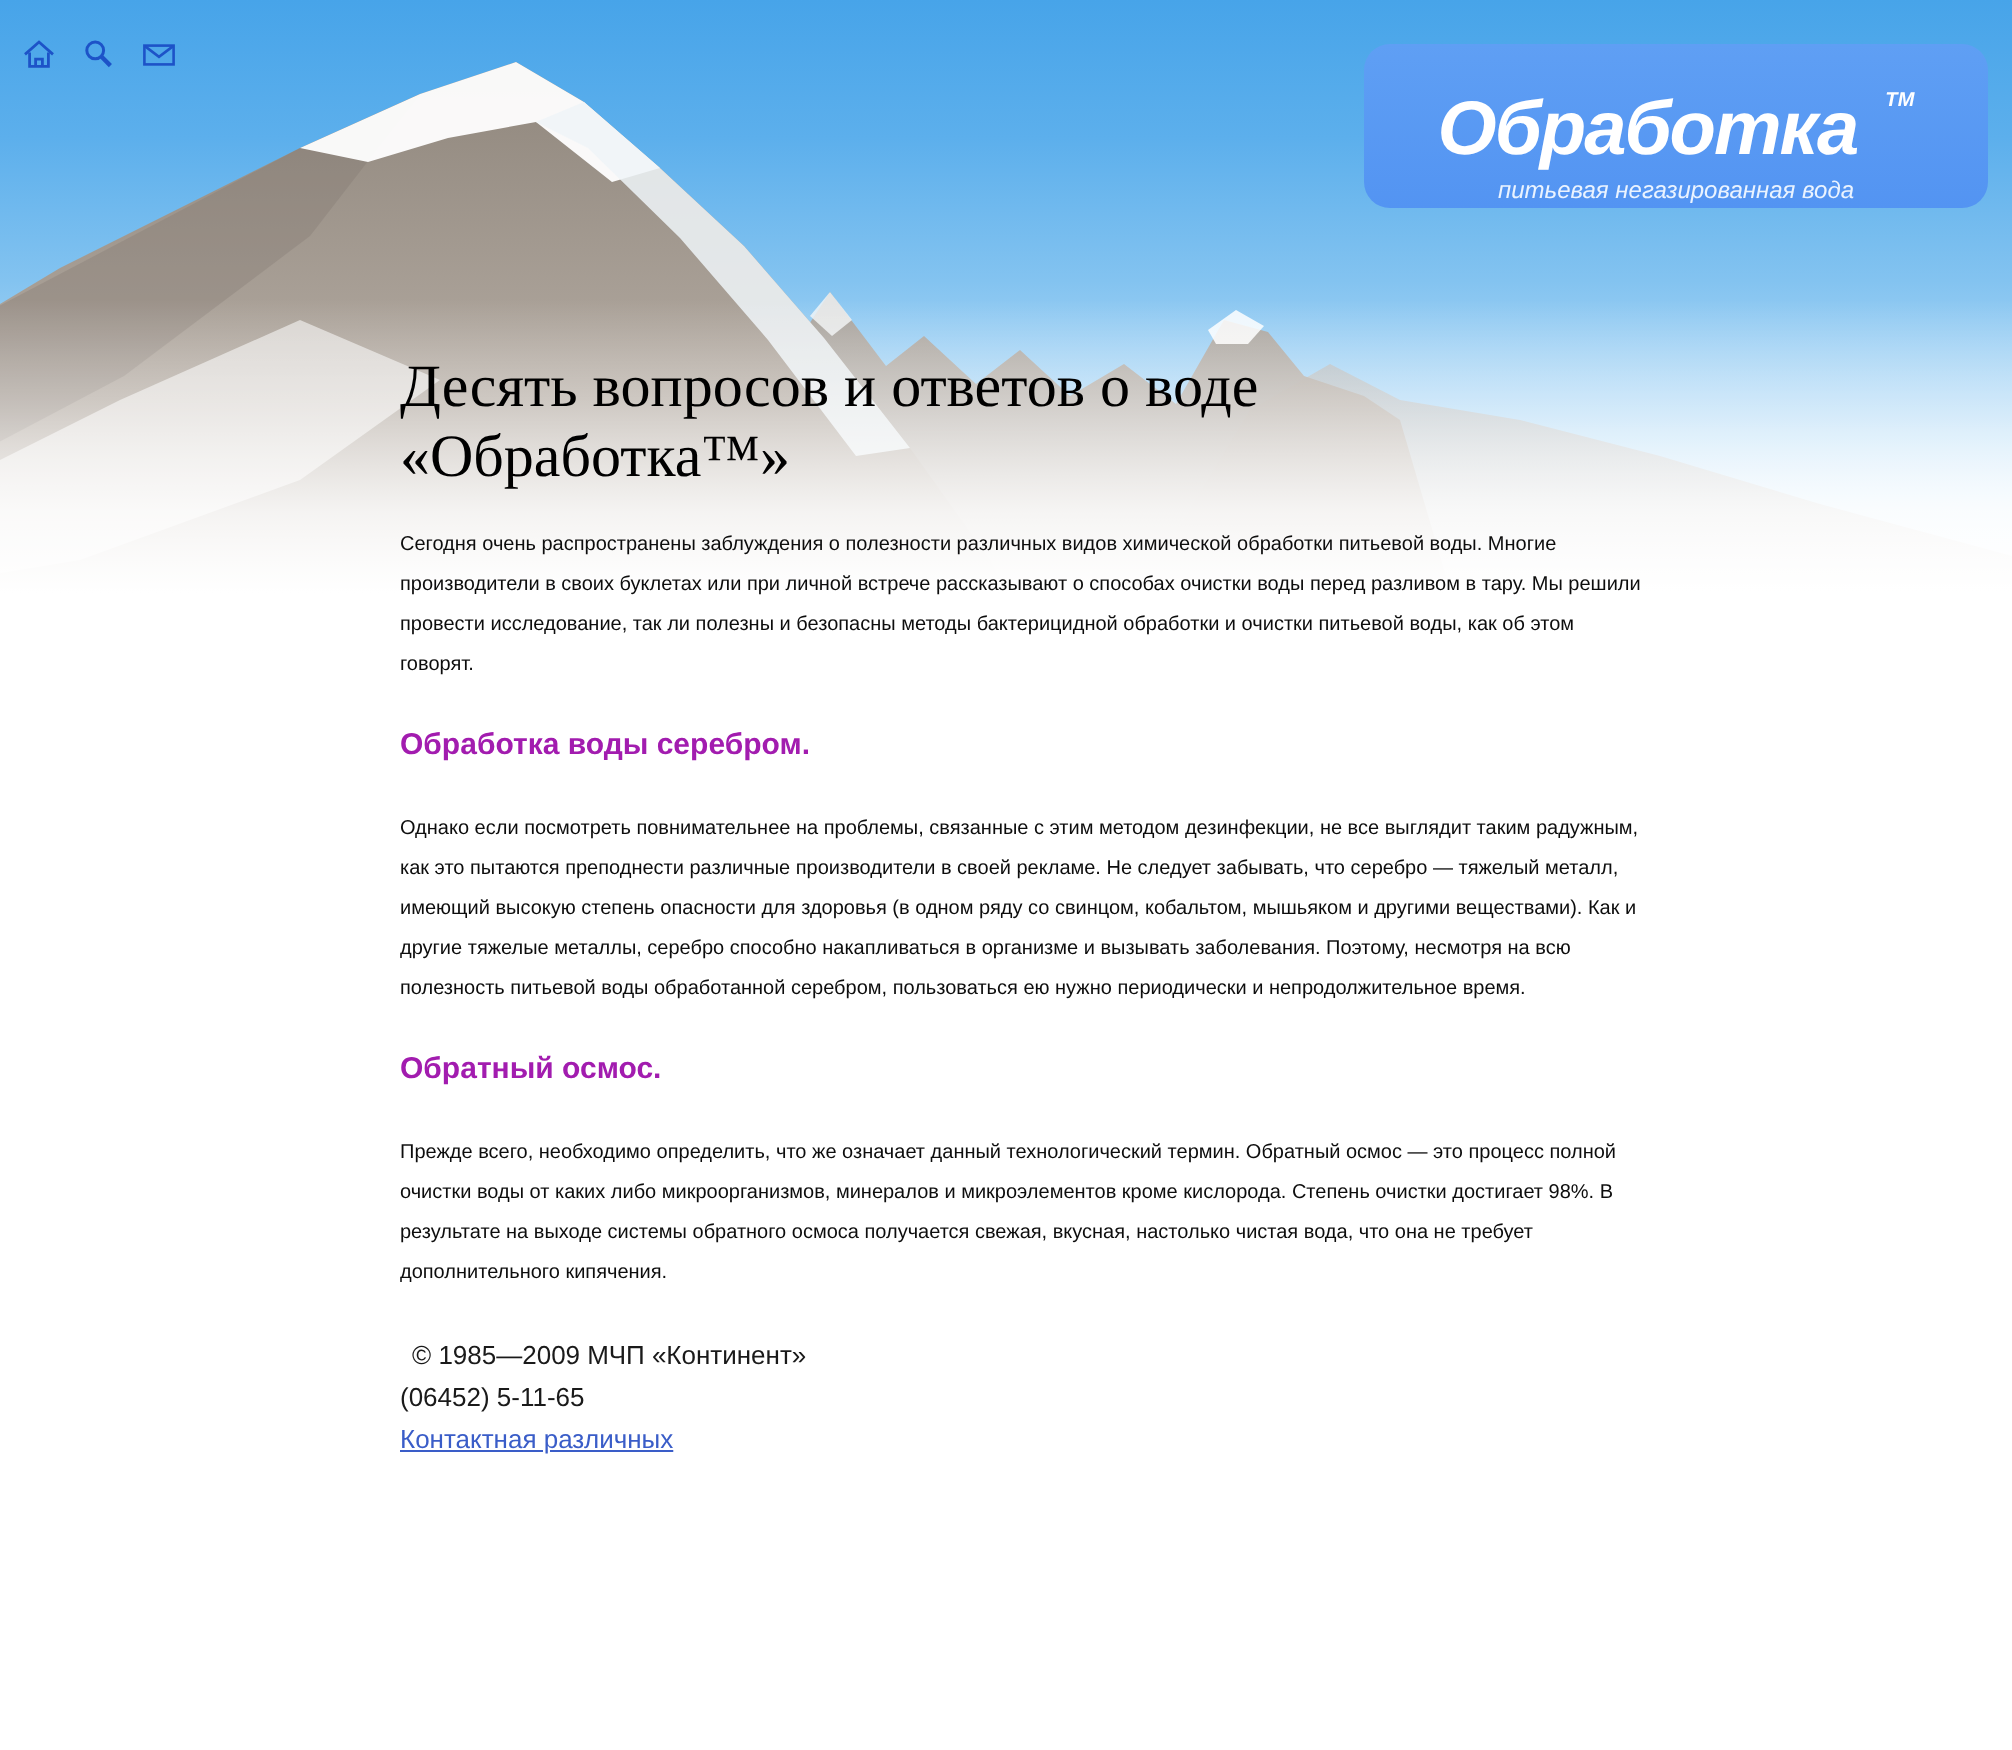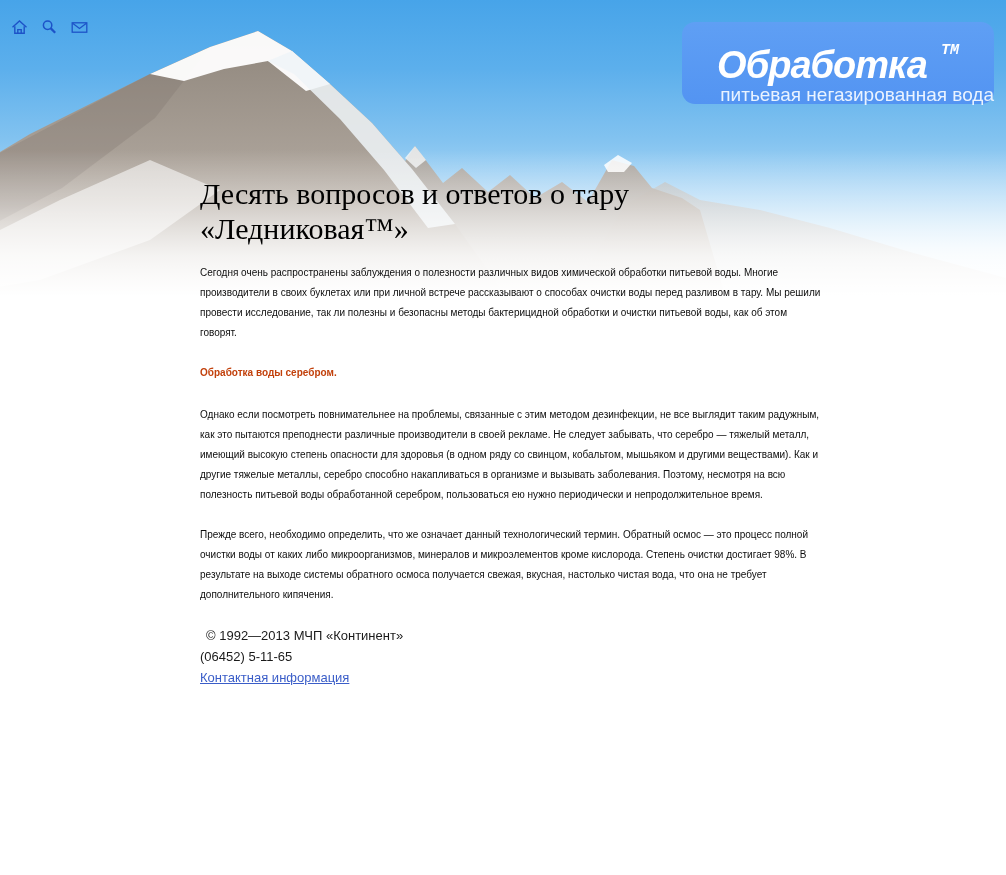--- a/index.html
+++ b/index.html
@@ -62,33 +62,32 @@
   .logo-title-row {
     font-style: italic;
     font-weight: bold;
     font-size: 38px;
     line-height: 40px;
     letter-spacing: -1px;
     white-space: nowrap;
   }
   .logo-tm {
     display: inline-block;
-    font-size: 15px;
+    font-size: 10px;
     font-weight: bold;
     vertical-align: 24px;
     letter-spacing: 0;
     margin-left: 14px;
-    font-family: Liberation Mono, monospace;
   }
   .logo-subtitle {
-    font-size: 19px;
+    font-style: italic;
+    font-size: 12px;
     line-height: 18px;
     color: #eaf3ff;
     margin-top: 1px;
-    text-align: right;
   }
 
   
   .content {
     position: relative;
     z-index: 2;
     margin-left: 200px;
     width: 625px;
     padding-top: 176px;
   }
@@ -100,24 +99,24 @@
     color: #000000;
     max-width: 575px;
     margin: 0 0 17px 0;
   }
   .content p {
     font-size: 10px;
     line-height: 20px;
     margin: 0 0 20px 0;
   }
   .content h2 {
-    font-size: 10px;
+    font-size: 15px;
     line-height: 20px;
     font-weight: bold;
-    color: #c2410c;
+    color: #a21caf;
     margin: 0 0 22px 0;
   }
 
   
   .page-footer {
     margin-top: 6px;
     font-size: 13px;
     line-height: 21px;
     color: #1a1a1a;
   }
@@ -189,27 +188,28 @@
     </svg>
   </span>
 </nav>
 
 <div class="logo-box">
   <div class="logo-title-row"><span>Обработка</span><span class="logo-tm">ТМ</span></div>
   <div class="logo-subtitle">питьевая негазированная вода</div>
 </div>
 
 <main class="content">
-  <h1 class="page-title">Десять вопросов и ответов о тару «Ледниковая™»</h1>
+  <h1 class="page-title">Десять вопросов и ответов о воде «Обработка™»</h1>
 
   <p>Сегодня очень распространены заблуждения о полезности различных видов химической обработки питьевой воды. Многие производители в своих буклетах или при личной встрече рассказывают о способах очистки воды перед разливом в тару. Мы решили провести исследование, так ли полезны и безопасны методы бактерицидной обработки и очистки питьевой воды, как об этом говорят.</p>
 
   <h2>Обработка воды серебром.</h2>
   <p>Однако если посмотреть повнимательнее на проблемы, связанные с этим методом дезинфекции, не все выглядит таким радужным, как это пытаются преподнести различные производители в своей рекламе. Не следует забывать, что серебро — тяжелый металл, имеющий высокую степень опасности для здоровья (в одном ряду со свинцом, кобальтом, мышьяком и другими веществами). Как и другие тяжелые металлы, серебро способно накапливаться в организме и вызывать заболевания. Поэтому, несмотря на всю полезность питьевой воды обработанной серебром, пользоваться ею нужно периодически и непродолжительное время.</p>
 
+  <h2>Обратный осмос.</h2>
   <p>Прежде всего, необходимо определить, что же означает данный технологический термин. Обратный осмос — это процесс полной очистки воды от каких либо микроорганизмов, минералов и микроэлементов кроме кислорода. Степень очистки достигает 98%. В результате на выходе системы обратного осмоса получается свежая, вкусная, настолько чистая вода, что она не требует дополнительного кипячения.</p>
 
   <div class="page-footer">
-    <div class="footer-copyright">© 1992—2013 МЧП «Континент»</div>
+    <div class="footer-copyright">© 1985—2009 МЧП «Континент»</div>
     <div>(06452) 5-11-65</div>
-    <div><a class="contact-link">Контактная информация</a></div>
+    <div><a class="contact-link">Контактная различных</a></div>
   </div>
 </main>
 
 </body></html>

